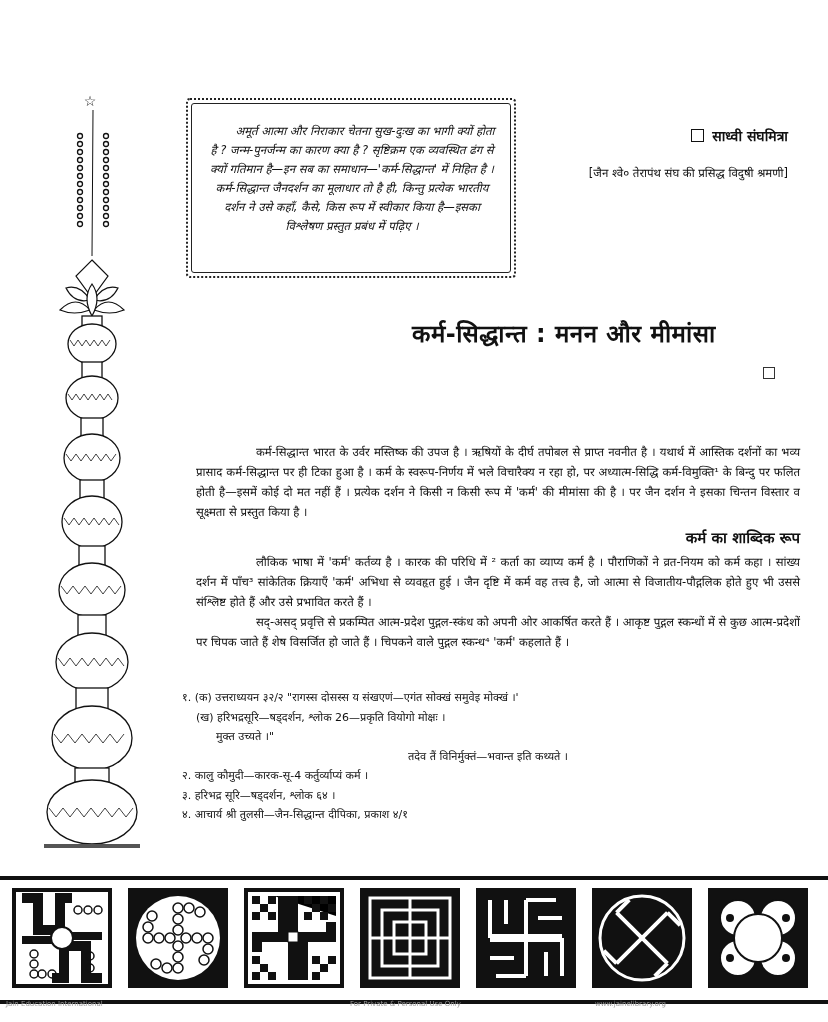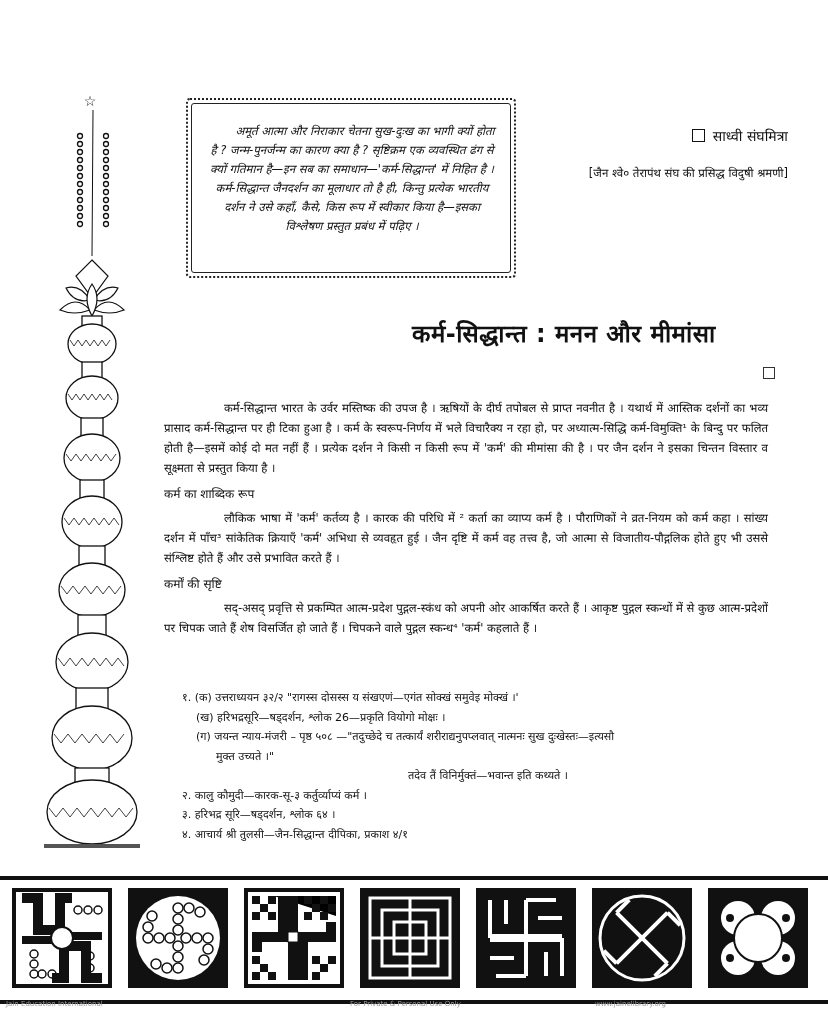--- a/index.html
+++ b/index.html
@@ -11,30 +11,30 @@
   .pillar { left:30px; top:88px; width:150px; height:770px; }
 
   
   .intro-box { left:186px; top:98px; width:330px; height:180px;
     border:2px dotted #222; border-radius:4px; box-sizing:border-box;
     padding:22px 16px 10px 18px; }
   .intro-box::before { content:""; position:absolute; inset:3px; border:1px solid #222; border-radius:3px; }
   .intro-text { font-size:11.5px; line-height:19px; font-style:italic; text-indent:26px; position:relative;text-align:center; }
 
   .author { right:40px; top:126px; text-align:right; }
-  .author-name { font-size:14px; font-weight:normal; }
+  .author-name { font-size:14px; font-weight:bold; }
   .author-box { display:inline-block; width:11px; height:11px; border:1.5px solid #111; margin-right:8px; vertical-align:-1px; }
   .author-desc { font-size:11.5px; margin-top:20px; }
 
   .title { left:412px; top:316px; font-size:24px; font-weight:bold; letter-spacing:0.5px; }
   .title-box { left:763px; top:367px; width:10px; height:10px; border:1.5px solid #333; }
 
-  .body { left:164px; width:604px; font-size:11.5px; line-height:20px; }
+  .body { left:196px; width:604px; font-size:11.5px; line-height:20px;margin-top:44px; }
   .para { text-indent:60px; margin:0; text-align:justify; }
-  .subhead { font-size:12px; font-weight:normal; margin:6px 0 4px 0; }
+  .subhead { font-size:15px; font-weight:bold; margin:6px 0 4px 0;text-align:right; }
 
   .fn { left:182px; top:688px; width:620px; font-size:11px; line-height:19.5px; }
   .fn div { white-space:nowrap; }
   .fn .i1 { padding-left:14px; }
   .fn .i2 { padding-left:34px; }
   .fn .i3 { padding-left:226px; }
 
   
   .rule { left:0; width:828px; height:4px; background:#111; }
   .tiles { left:12px; top:902px; width:816px; height:90px; display:flex; gap:16px; }
@@ -128,31 +128,29 @@
   <div class="author-desc">[जैन श्वे० तेरापंथ संघ की प्रसिद्ध विदुषी श्रमणी]</div>
 </div>
 
 <div class="abs title">कर्म-सिद्धान्त : मनन और मीमांसा</div>
 <div class="abs title-box"></div>
 
 <div class="abs body" style="top:398px;">
   <p class="para">कर्म-सिद्धान्त भारत के उर्वर मस्तिष्क की उपज है । ऋषियों के दीर्घ तपोबल से प्राप्त नवनीत है । यथार्थ में आस्तिक दर्शनों का भव्य प्रासाद कर्म-सिद्धान्त पर ही टिका हुआ है । कर्म के स्वरूप-निर्णय में भले विचारैक्य न रहा हो, पर अध्यात्म-सिद्धि कर्म-विमुक्ति¹ के बिन्दु पर फलित होती है—इसमें कोई दो मत नहीं हैं । प्रत्येक दर्शन ने किसी न किसी रूप में 'कर्म' की मीमांसा की है । पर जैन दर्शन ने इसका चिन्तन विस्तार व सूक्ष्मता से प्रस्तुत किया है ।</p>
   <div class="subhead">कर्म का शाब्दिक रूप</div>
   <p class="para">लौकिक भाषा में 'कर्म' कर्तव्य है । कारक की परिधि में ² कर्ता का व्याप्य कर्म है । पौराणिकों ने व्रत-नियम को कर्म कहा । सांख्य दर्शन में पाँच³ सांकेतिक क्रियाएँ 'कर्म' अभिधा से व्यवहृत हुई । जैन दृष्टि में कर्म वह तत्त्व है, जो आत्मा से विजातीय-पौद्गलिक होते हुए भी उससे संश्लिष्ट होते हैं और उसे प्रभावित करते हैं ।</p>
-  <div class="subhead">कर्मों की सृष्टि</div>
   <p class="para">सद्-असद् प्रवृत्ति से प्रकम्पित आत्म-प्रदेश पुद्गल-स्कंध को अपनी ओर आकर्षित करते हैं । आकृष्ट पुद्गल स्कन्धों में से कुछ आत्म-प्रदेशों पर चिपक जाते हैं शेष विसर्जित हो जाते हैं । चिपकने वाले पुद्गल स्कन्ध⁴ 'कर्म' कहलाते हैं ।</p>
 </div>
 
 <div class="abs fn">
   <div>१. (क) उत्तराध्ययन ३२/२ "रागस्स दोसस्स य संखएणं—एगंत सोक्खं समुवेइ मोक्खं ।'</div>
   <div class="i1">(ख) हरिभद्रसूरि—षड्दर्शन, श्लोक 26—प्रकृति वियोगो मोक्षः ।</div>
-  <div class="i1">(ग) जयन्त न्याय-मंजरी – पृष्ठ ५०८ —"तदुच्छेदे च तत्कार्यं शरीराद्यनुपप्लवात् नात्मनः सुख दुःखेस्तः—इत्यसौ</div>
   <div class="i2">मुक्त उच्यते ।"</div>
   <div class="i3">तदेव तैं विनिर्मुक्तं—भवान्त इति कथ्यते ।</div>
-  <div>२. कालु कौमुदी—कारक-सू-३ कर्तुर्व्याप्यं कर्म ।</div>
+  <div>२. कालु कौमुदी—कारक-सू-4 कर्तुर्व्याप्यं कर्म ।</div>
   <div>३. हरिभद्र सूरि—षड्दर्शन, श्लोक ६४ ।</div>
   <div>४. आचार्य श्री तुलसी—जैन-सिद्धान्त दीपिका, प्रकाश ४/१</div>
 </div>
 
 <div class="abs rule" style="top:876px;"></div>
 <div class="abs tiles" style="top:888px;">
   <div class="tile">
     <svg viewBox="0 0 100 100">
         <rect x="4" y="4" width="92" height="92" fill="#fff"></rect>
       <path d="M10 10h16v32h22v-32h12" stroke="#111" stroke-width="10" fill="none"></path>

